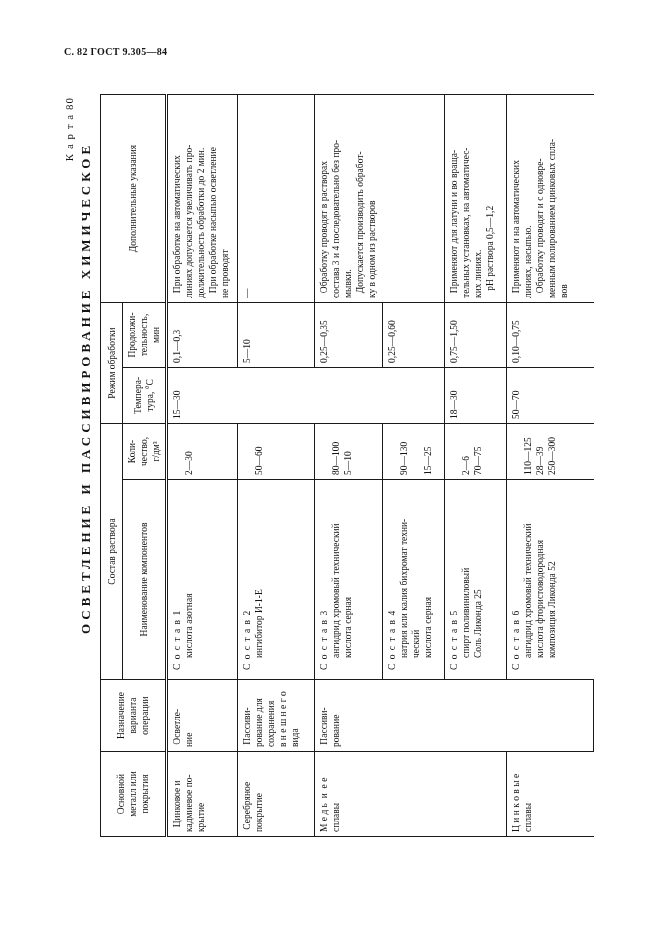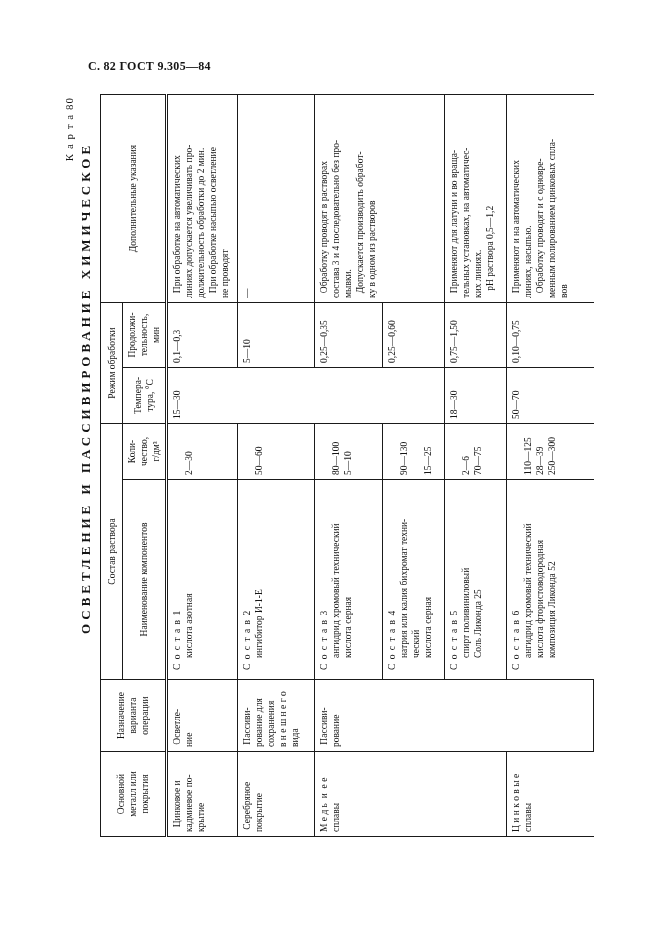--- a/index.html
+++ b/index.html
@@ -3,22 +3,22 @@
 <meta charset="utf-8">
 <style>
   * { margin:0; padding:0; box-sizing:border-box; }
   html,body { background:#9a9a9a; }
   .page {
     position:relative; width:661px; height:936px; margin:0 auto;
     background:#ffffff; overflow:hidden; color:#151515;
     font-family:"Liberation Serif","DejaVu Serif",serif;
   }
   .page-header {
-    position:absolute; left:64px; top:59px;
-    font-size:12px; font-weight:bold; letter-spacing:.3px;margin-left:24px;
+    position:absolute; left:64px; top:46px;
+    font-size:10px; font-weight:bold; letter-spacing:.3px;
   }
   
   .rot-wrap { position:absolute; left:63px; top:95px; width:530px; height:742px; }
   .natural {
     position:relative; width:742px; height:530px;
     transform-origin:0 0; transform:rotate(-90deg) translateX(-742px);
   }
   .karta {
     position:absolute; top:0; right:2px;
     font-size:11px; letter-spacing:1px; white-space:nowrap;

